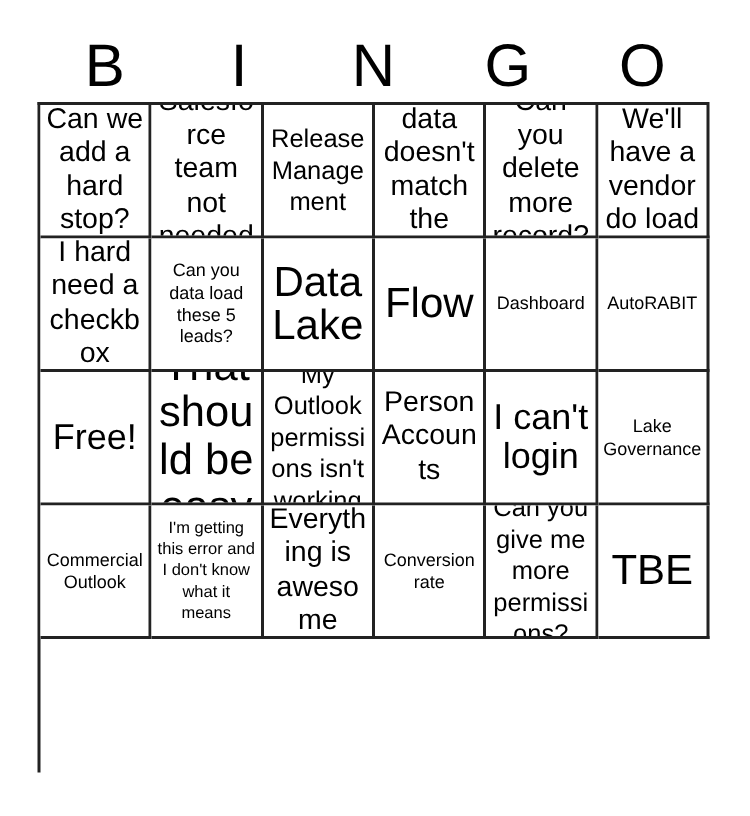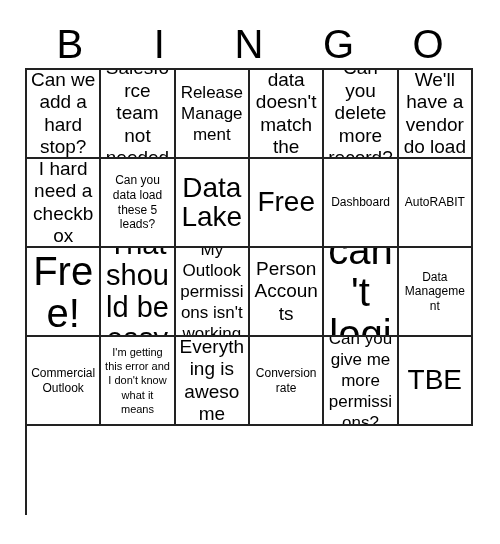--- a/index.html
+++ b/index.html
@@ -74,21 +74,21 @@
   }
   .cell span {
     display: block;
     width: 100%;
     line-height: 1.14;
     word-wrap: break-word;
   }
 
   
   .fs-xxl span { font-size: 28px; line-height: 1.02; }
-  .fs-xl  span { font-size: 40px; line-height: 1.05; }
+  .fs-xl  span { font-size: 24px; line-height: 1.05; }
   .fs-lg  span { font-size: 29px; line-height: 1.08; }
   .fs-md  span { font-size: 19px; line-height: 1.18; }
   .fs-sm  span { font-size: 12px; line-height: 1.22; }
   .fs-xs  span { font-size: 17px; line-height: 1.24; }
   .fs-xxs span { font-size: 11px; line-height: 1.30; }
 </style>
 </head>
 <body>
 
 <div id="bingo-card">
@@ -123,21 +123,21 @@
       <div class="cell fs-md">
         <span>I hard need a checkbox</span>
       </div>
       <div class="cell fs-sm">
         <span>Can you data load these 5 leads?</span>
       </div>
       <div class="cell fs-xxl">
         <span>Data Lake</span>
       </div>
       <div class="cell fs-xxl">
-        <span>Free</span>
+        <span>Flow</span>
       </div>
       <div class="cell fs-sm">
         <span>Dashboard</span>
       </div>
       <div class="cell fs-sm">
         <span>AutoRABIT</span>
       </div>
       <div class="cell fs-xl">
         <span>Free!</span>
       </div>
@@ -147,21 +147,21 @@
       <div class="cell fs-xs">
         <span>My Outlook permissions isn't working</span>
       </div>
       <div class="cell fs-md">
         <span>Person Accounts</span>
       </div>
       <div class="cell fs-xl">
         <span>I can't login</span>
       </div>
       <div class="cell fs-sm">
-        <span>Data Management</span>
+        <span>Lake Governance</span>
       </div>
       <div class="cell fs-sm">
         <span>Commercial Outlook</span>
       </div>
       <div class="cell fs-xxs">
         <span>I'm getting this error and I don't know what it means</span>
       </div>
       <div class="cell fs-md">
         <span>Everything is awesome</span>
       </div>

